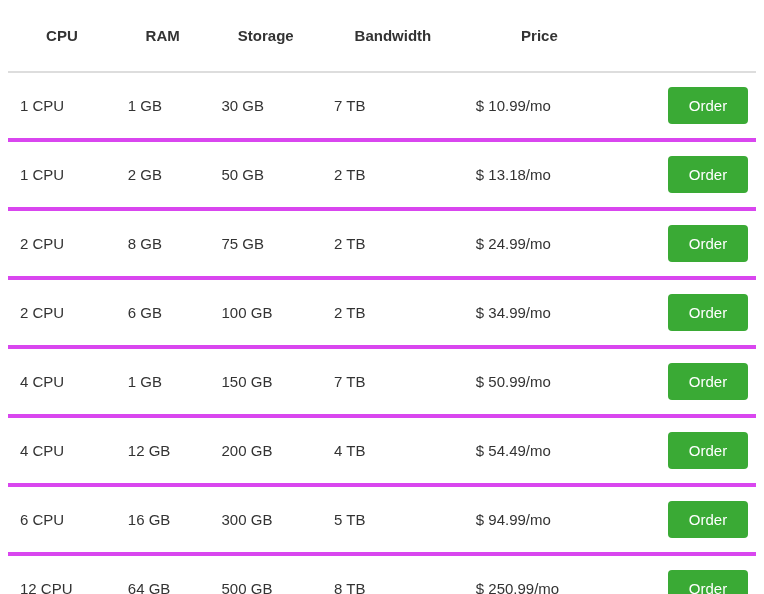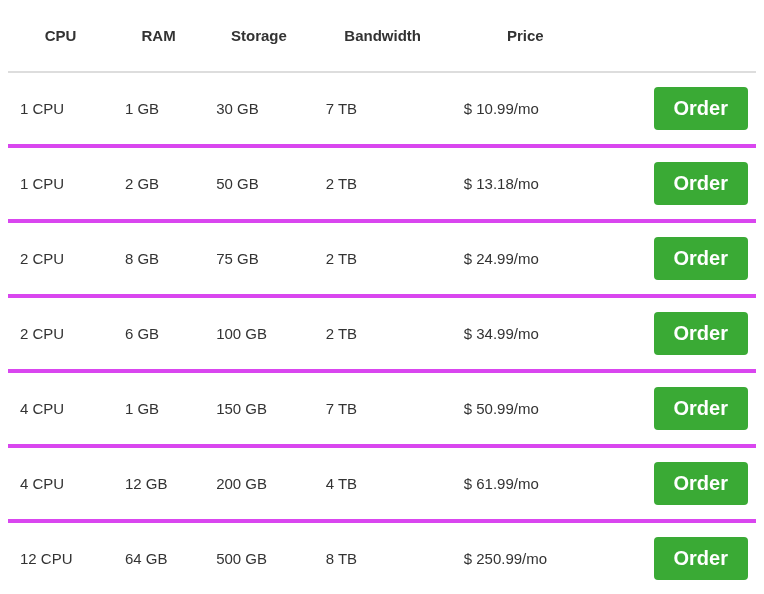--- a/index.html
+++ b/index.html
@@ -51,22 +51,22 @@
     tbody tr:last-child {
       border-bottom: none;
     }
 
     .order-btn {
       background-color: #3aaa35;
       color: #fff;
       border: none;
       border-radius: 4px;
       padding: 10px 20px;
-      font-size: 20px;
-      font-weight: bold;
+      font-size: 15px;
+      font-weight: normal;
       cursor: pointer;
       min-width: 80px;
     }
 
     .btn-cell {
       text-align: right;
       padding-right: 8px;
     }
   </style>
 </head>
@@ -123,21 +123,29 @@
           <td>150 GB</td>
           <td>7 TB</td>
           <td>$ 50.99/mo</td>
           <td class="btn-cell"><button class="order-btn">Order</button></td>
         </tr>
         <tr>
           <td>4 CPU</td>
           <td>12 GB</td>
           <td>200 GB</td>
           <td>4 TB</td>
-          <td>$ 61.99/mo</td>
+          <td>$ 54.49/mo</td>
+          <td class="btn-cell"><button class="order-btn">Order</button></td>
+        </tr>
+        <tr>
+          <td>6 CPU</td>
+          <td>16 GB</td>
+          <td>300 GB</td>
+          <td>5 TB</td>
+          <td>$ 94.99/mo</td>
           <td class="btn-cell"><button class="order-btn">Order</button></td>
         </tr>
         <tr>
           <td>12 CPU</td>
           <td>64 GB</td>
           <td>500 GB</td>
           <td>8 TB</td>
           <td>$ 250.99/mo</td>
           <td class="btn-cell"><button class="order-btn">Order</button></td>
         </tr>

